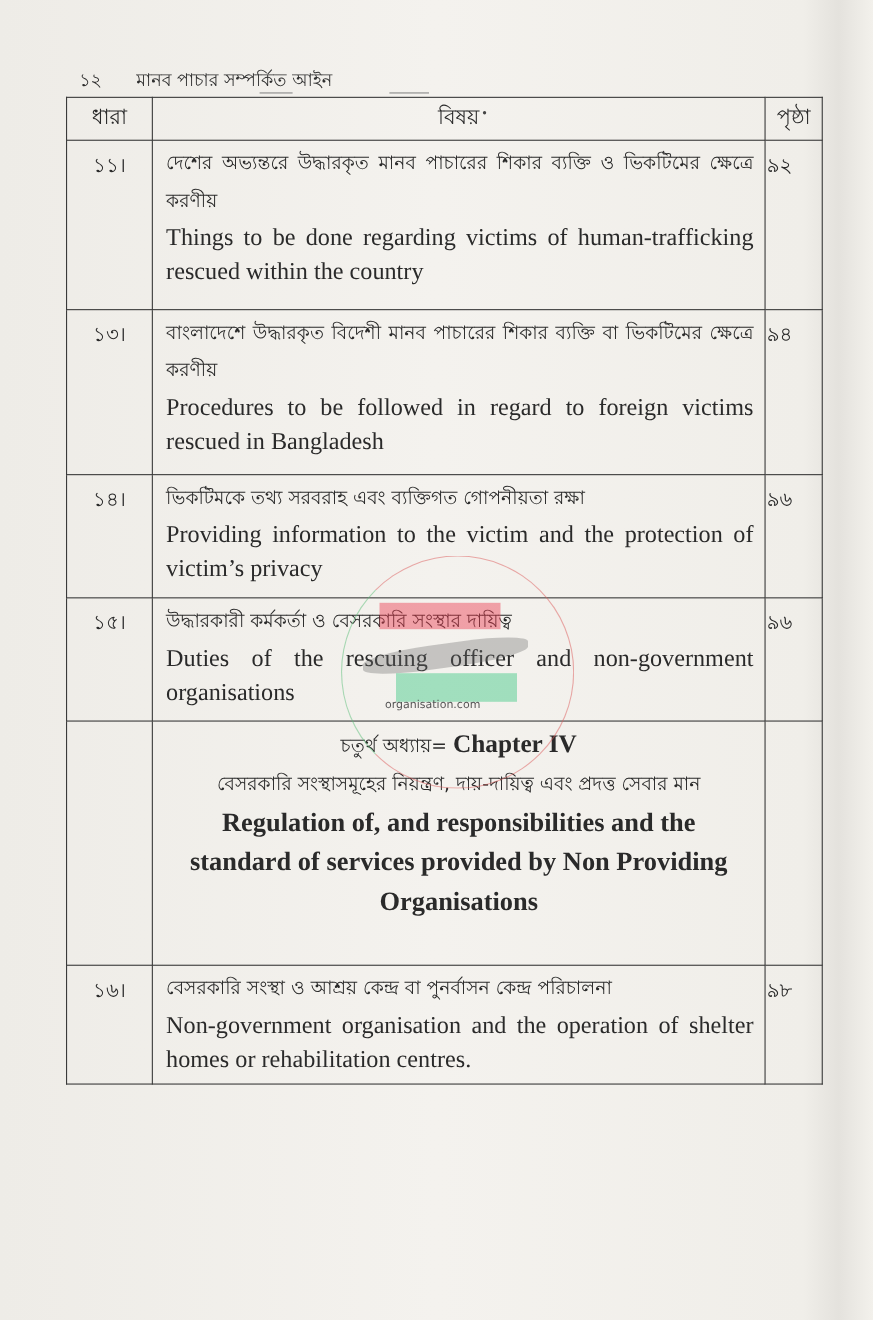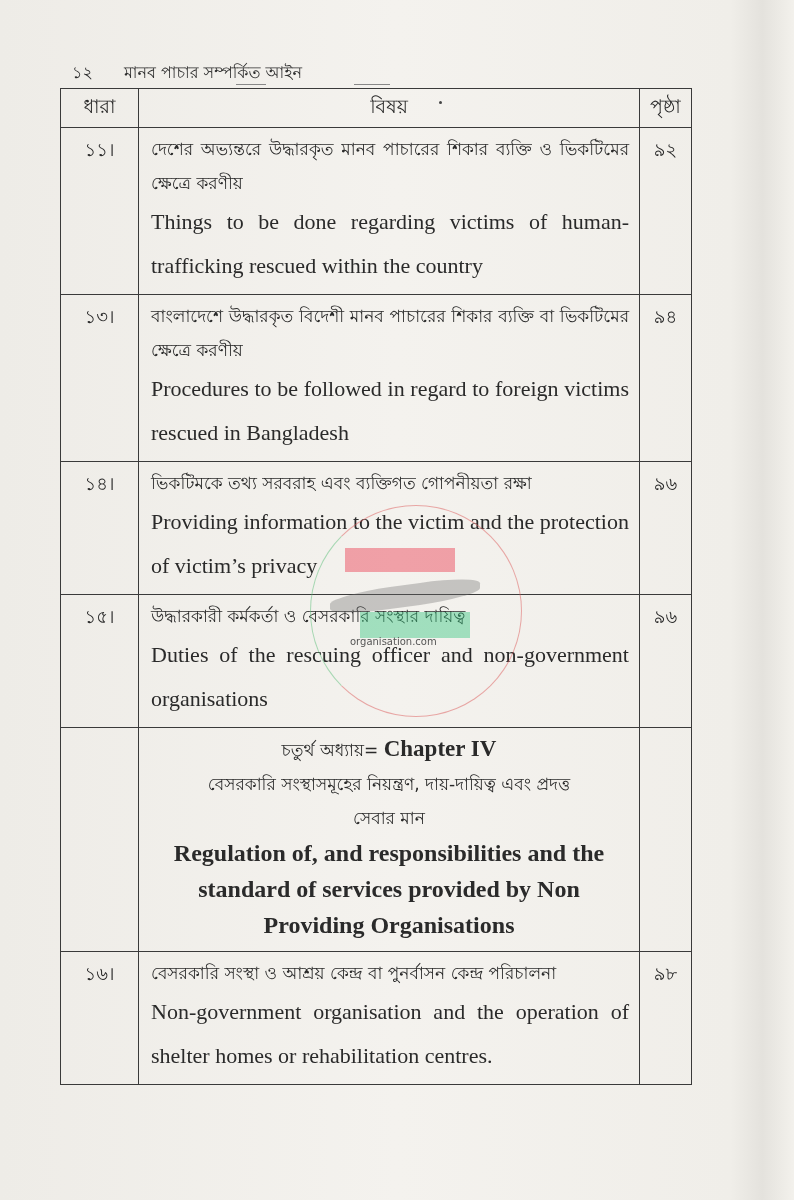--- a/index.html
+++ b/index.html
@@ -15,36 +15,36 @@
     background:linear-gradient(90deg,#eeece7 0%,#f4f2ee 50%,#f0eee9 92%,#e4e2dd 96%,#f3f1ec 100%);
   }
   .running-head {
     position:absolute; left:72px; top:60px;
     font-size:16px; color:#2d2d2d;
     font-family:"DejaVu Sans",sans-serif;
   }
   .running-head .pg { margin-right:26px;margin-top:24px; }
   .deco-line { position:absolute; height:1px; background:#888; }
   table.toc {
-    position:absolute; left:60px; top:88px; width:632px;
+    position:absolute; left:60px; top:88px; width:688px;
     border-collapse:collapse;
     table-layout:fixed;
   }
   table.toc td, table.toc th {
     border:1.5px solid #3a3a3a;
     vertical-align:top;
   }
   th { font-weight:normal; font-size:19px; height:36px; vertical-align:middle !important;
        font-family:"DejaVu Sans",sans-serif; }
   col.c1 { width:78px; } col.c3 { width:52px; }
   td.num { text-align:center; font-size:18px; padding-top:8px; font-family:"DejaVu Sans",sans-serif; }
-  td.pg { text-align:center; font-size:18px; padding-top:8px; font-family:"DejaVu Sans",sans-serif; }
+  td.pg { font-size:18px; padding-top:8px; font-family:"DejaVu Sans",sans-serif; }
   td.subj { padding:4px 10px 6px 12px; }
   .bn { font-family:"DejaVu Sans",sans-serif; font-size:17px; line-height:34px; text-align:justify; }
-  .en { font-size:22px; line-height:44px; text-align:justify; text-align-last:left;font-family:Liberation Serif, serif; }
+  .en { font-size:22px; line-height:31px; text-align:justify; text-align-last:left;font-family:Liberation Serif, serif; }
   .chap { text-align:center; padding:4px 10px 8px 10px; }
   .chap .bn { text-align:center; line-height:34px; }
   .chap .ch-title { font-family:"DejaVu Sans",sans-serif; font-size:17px; }
   .chap .ch-en { font-family:"Liberation Serif",serif; font-size:23px; font-weight:bold;margin-top:30px; }
   .chap .en-b { font-weight:bold; font-size:24px; line-height:36px; text-align:center; }
   .watermark {
     position:absolute; left:310px; top:505px; width:210px; height:210px;
     border-radius:50%;
     border:1.5px solid rgba(220,90,90,0.5);
     border-left-color:rgba(90,190,120,0.5);

